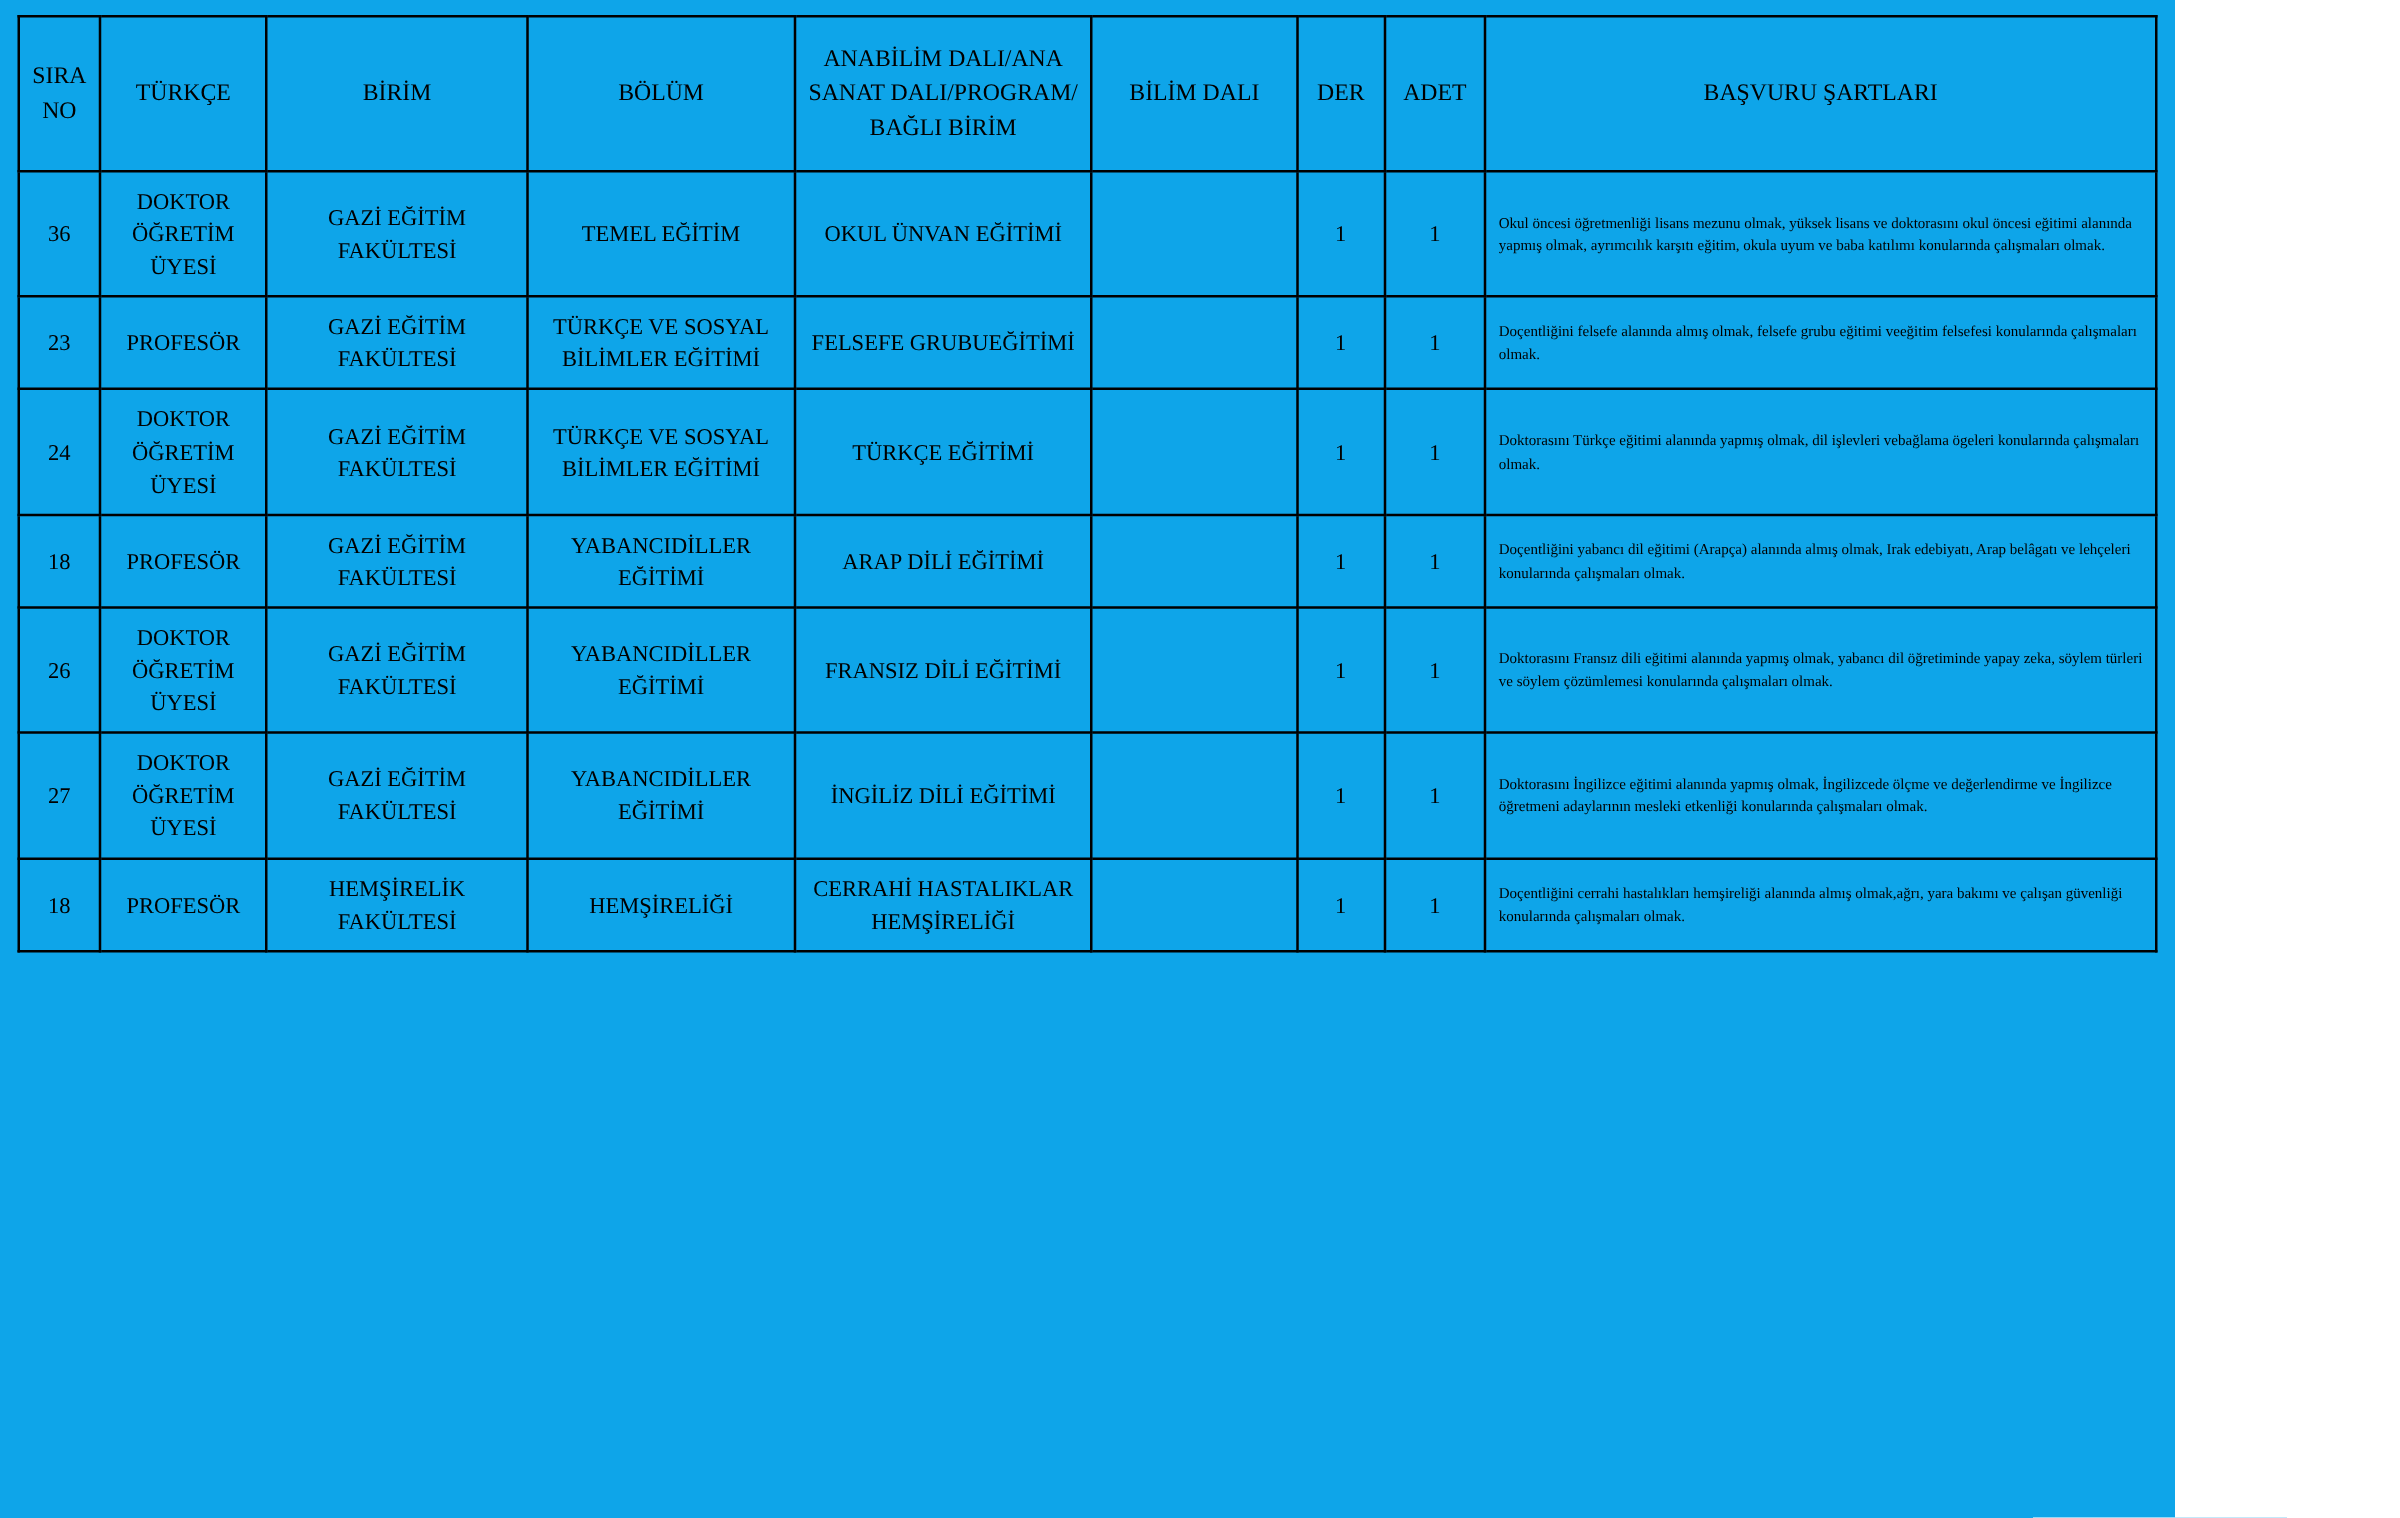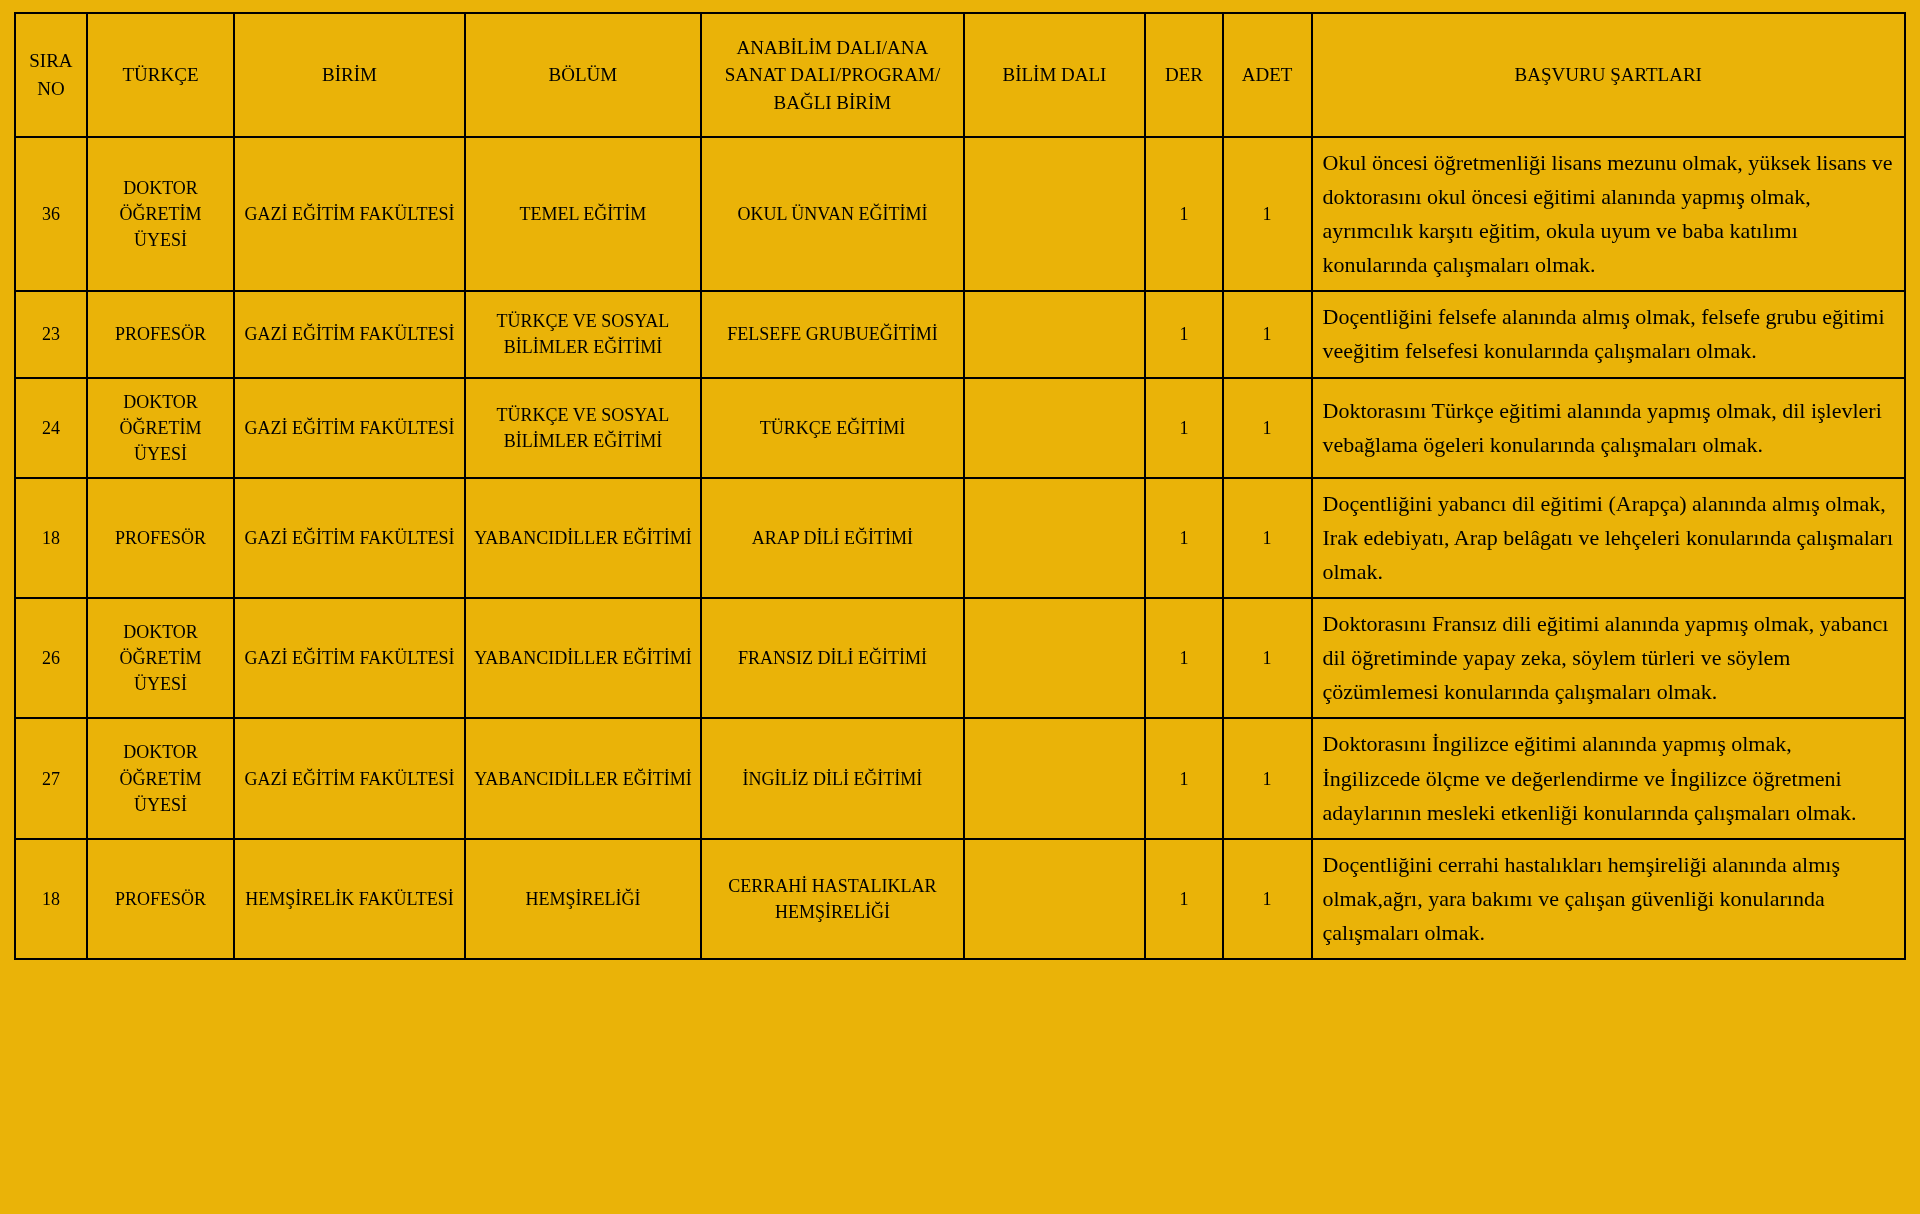--- a/index.html
+++ b/index.html
@@ -3,25 +3,25 @@
 <meta charset="utf-8">
 <style>
   html, body {
     margin: 0;
     padding: 0;
     background: #ffffff;
     font-family: "Liberation Serif", "DejaVu Serif", serif;
     color: #000000;
   }
   .page {
-    width: 1920px;
+    width: 1740px;
     min-height: 1214px;
     box-sizing: border-box;
     padding: 12px 14px;
-    background: #eab308;
+    background: #0ea5e9;
   }
   table.job-table {
     width: 100%;
     border-collapse: collapse;
     table-layout: fixed;
     font-size: 18px;
   }
   table.job-table th,
   table.job-table td {
     border: 2px solid #000000;
@@ -32,21 +32,21 @@
     word-wrap: break-word;
     font-weight: normal;
   }
   table.job-table thead th {
     height: 110px;
     font-size: 19px;
   }
   table.job-table td.col-sartlar {
     text-align: left;
     vertical-align: middle;
-    font-size: 22px;
+    font-size: 12px;
     line-height: 1.55;
     padding: 8px 10px;
   }
   table.job-table td.col-uc {
     padding: 10px 6px;
   }
   
   col.c-sira    { width: 3.8%; }
   col.c-unvan   { width: 7.8%; }
   col.c-birim   { width: 12.2%; }

